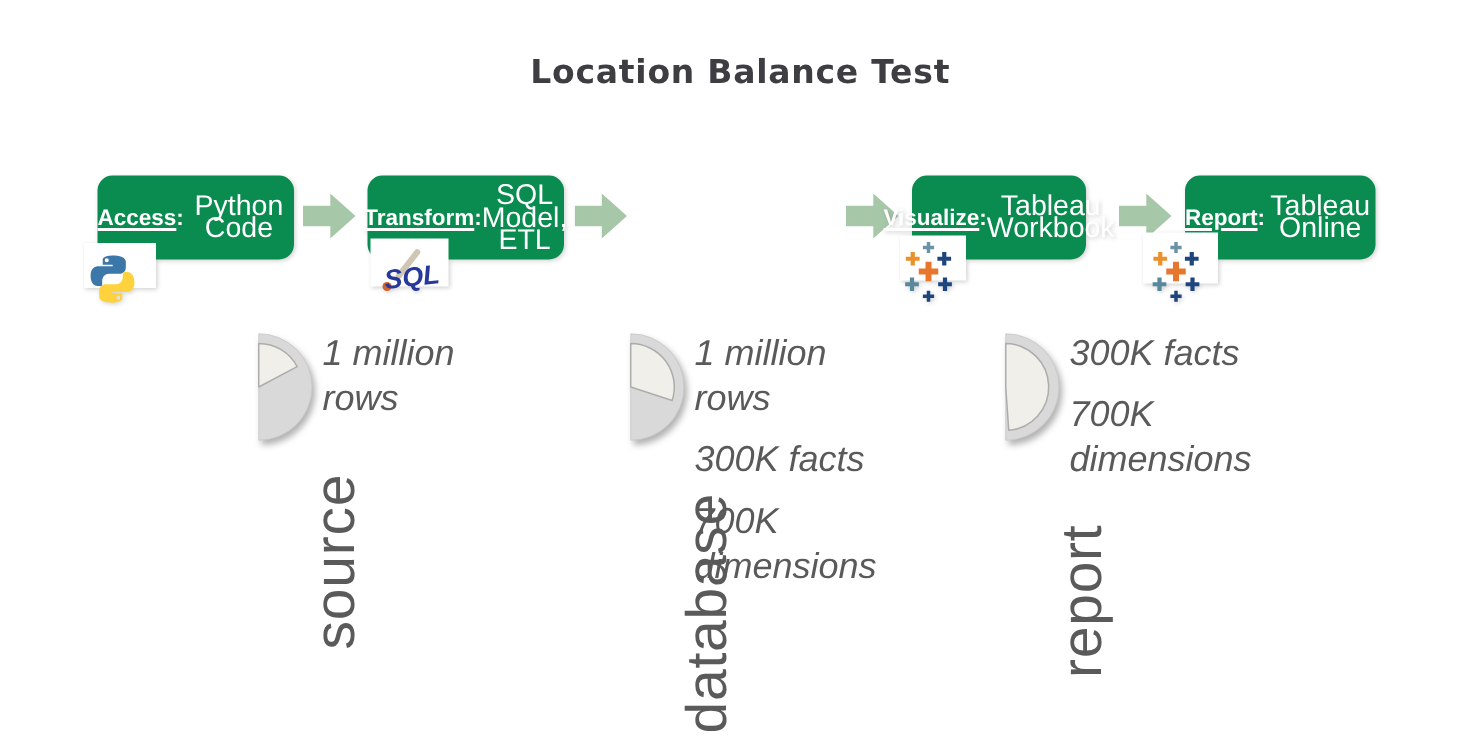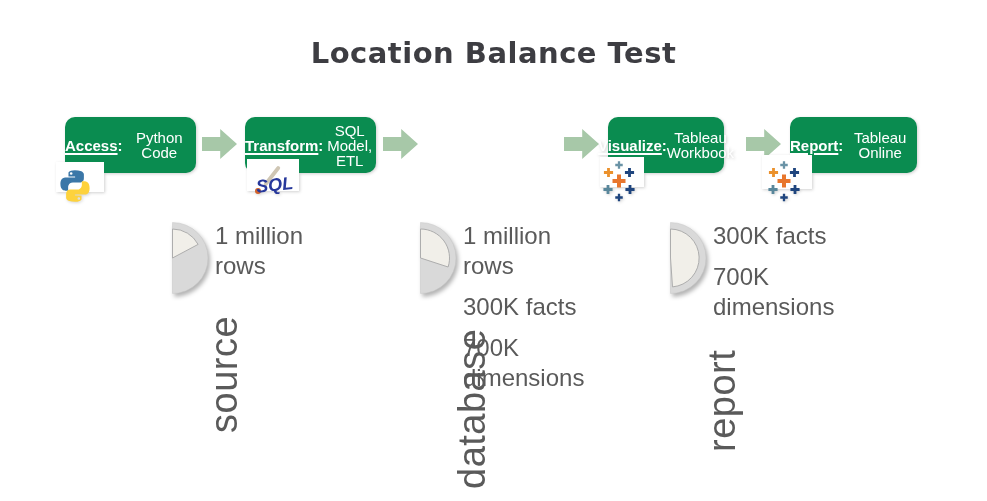--- a/index.html
+++ b/index.html
@@ -4,36 +4,36 @@
 <style>
   html,body { margin:0; padding:0; background:#fff; }
   .canvas {
     position:relative; width:987px; height:501px; background:#fff; overflow:hidden;
     font-family:"Liberation Sans","DejaVu Sans",sans-serif;
   }
   
   .title {
     position:absolute; top:36px; left:0; width:100%; margin:0;
     text-align:center; font-family:"DejaVu Sans",sans-serif;
-    font-size:29px; font-weight:700; letter-spacing:.5px;
+    font-size:22px; font-weight:700; letter-spacing:.5px;
     color:var(--title_text,#3d3d42);
   }
   
   .step {
     position:absolute; top:117px; width:131px; height:56px;
     background:var(--box_green,#0a8c50); border-radius:10px;
     color:#fff; text-align:center;
     display:flex; flex-direction:row; align-items:center; justify-content:center;
     filter:drop-shadow(1px 1.5px 1.5px rgba(0,0,0,.18));
   }
   .b1{left:65px} .b2{left:245px} .b3{left:428px;width:129px}
   .b4{left:608px;width:116px} .b5{left:790px;width:127px}
   .step-head { font-size:15px; font-weight:bold; line-height:17px; }
   .step-label { text-decoration:underline; text-decoration-thickness:1.5px; text-underline-offset:2px; }
-  .step-sub { font-size:15px; line-height:15px; white-space:pre-line; }
+  .step-sub { font-size:19px; line-height:15px; white-space:pre-line; }
   
   .notch { position:absolute; background:#fff; z-index:2; }
   .n1{left:-9px; top:45px; width:48px; height:30px;}
   .n2{left:2px;  top:42px; width:52px; height:32px;}
   .n3{left:-6px; top:42px; width:48px; height:30px;}
   .n4{left:-8px; top:40px; width:44px; height:30px;}
   .n5{left:-28px;top:38px; width:50px; height:34px;}
   .clip { position:absolute; z-index:3; }
   .c1{left:-8px;  top:51px;}
   .c2{left:6px;   top:46px;}
@@ -52,21 +52,21 @@
   .g1{left:160px;top:221px}.g2{left:408px;top:221px}.g3{left:658px;top:221px}
   .gauge-outer { fill:var(--gauge_fill,#d9d9d9); stroke:#c6c6c6; stroke-width:.5; }
   .gauge-slice { fill:var(--gauge_slice,#f1efe9); stroke:#adadad; stroke-width:1; stroke-linejoin:round; }
   
   .vlabel {
     position:absolute; transform-origin:0 0; transform:rotate(-90deg);
     font-size:38px; color:var(--body_text,#5a5a5a); white-space:nowrap; letter-spacing:.5px;
   }
   .v1{left:203px;top:433px}.v2{left:451px;top:489px}.v3{left:701px;top:452px}
   
-  .bullets { position:absolute; width:190px; font-size:24px; line-height:30px; color:var(--body_text,#5a5a5a); }
+  .bullets { position:absolute; width:190px; font-size:24px; line-height:30px; color:var(--body_text,#5a5a5a);font-style:italic; }
   .bullet { white-space:pre-line; margin-bottom:11px; }
   .bl1{left:215px;top:221px}.bl2{left:463px;top:221px}.bl3{left:713px;top:221px}
 </style>
 </head>
 <body>
 
 <div class="canvas">
 
   <h1 class="title">Location Balance Test</h1>
 

